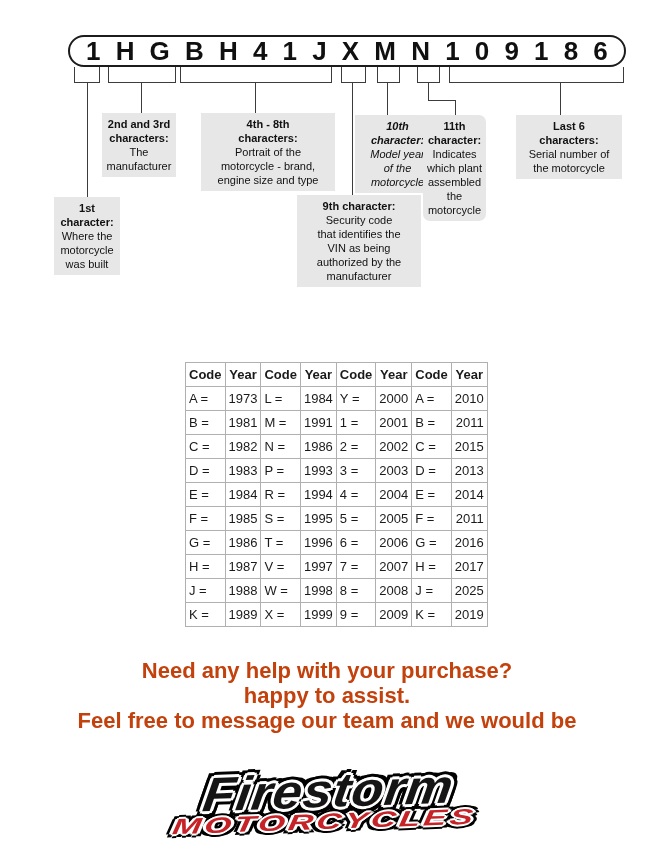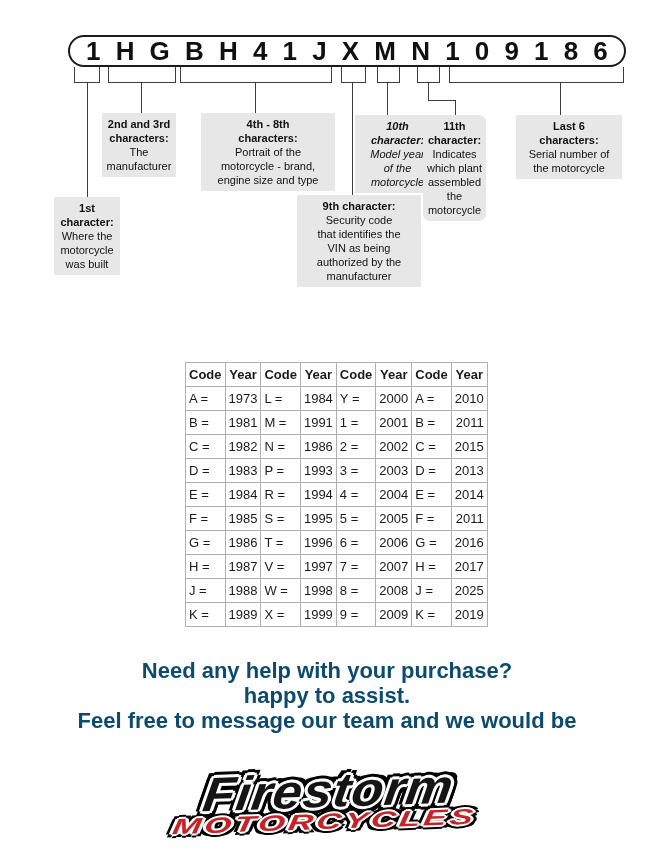--- a/index.html
+++ b/index.html
@@ -41,21 +41,21 @@
   .year-table th,.year-table td{
     border:1px solid #b0b0b0;width:35px;height:24px;
     box-sizing:border-box;padding:0 3px;vertical-align:middle;
   }
   .year-table th{font-weight:bold;text-align:center;}
   .year-table td.code-cell{text-align:left;}
   .year-table td.year-cell{text-align:right;}
   
   .help-text{
     position:absolute;left:0;top:658px;width:654px;text-align:center;
-    font-weight:bold;font-size:22px;line-height:25px;color:#0c4a6e;
+    font-weight:bold;font-size:22px;line-height:25px;color:#c2410c;
   }
   .help-text div{white-space:nowrap;}
   
   .logo-wrap{position:absolute;left:0;top:768px;width:654px;text-align:center;}
   .logo-inner{display:inline-block;transform:skewX(-10deg) rotate(-2deg) scaleX(1.08);}
   .logo-main{
     display:block;font-style:italic;font-weight:bold;font-size:48px;line-height:46px;
     letter-spacing:1px;color:#151515;
     text-shadow:
       -2px -2px 0 #fff,2px -2px 0 #fff,-2px 2px 0 #fff,2px 2px 0 #fff,

